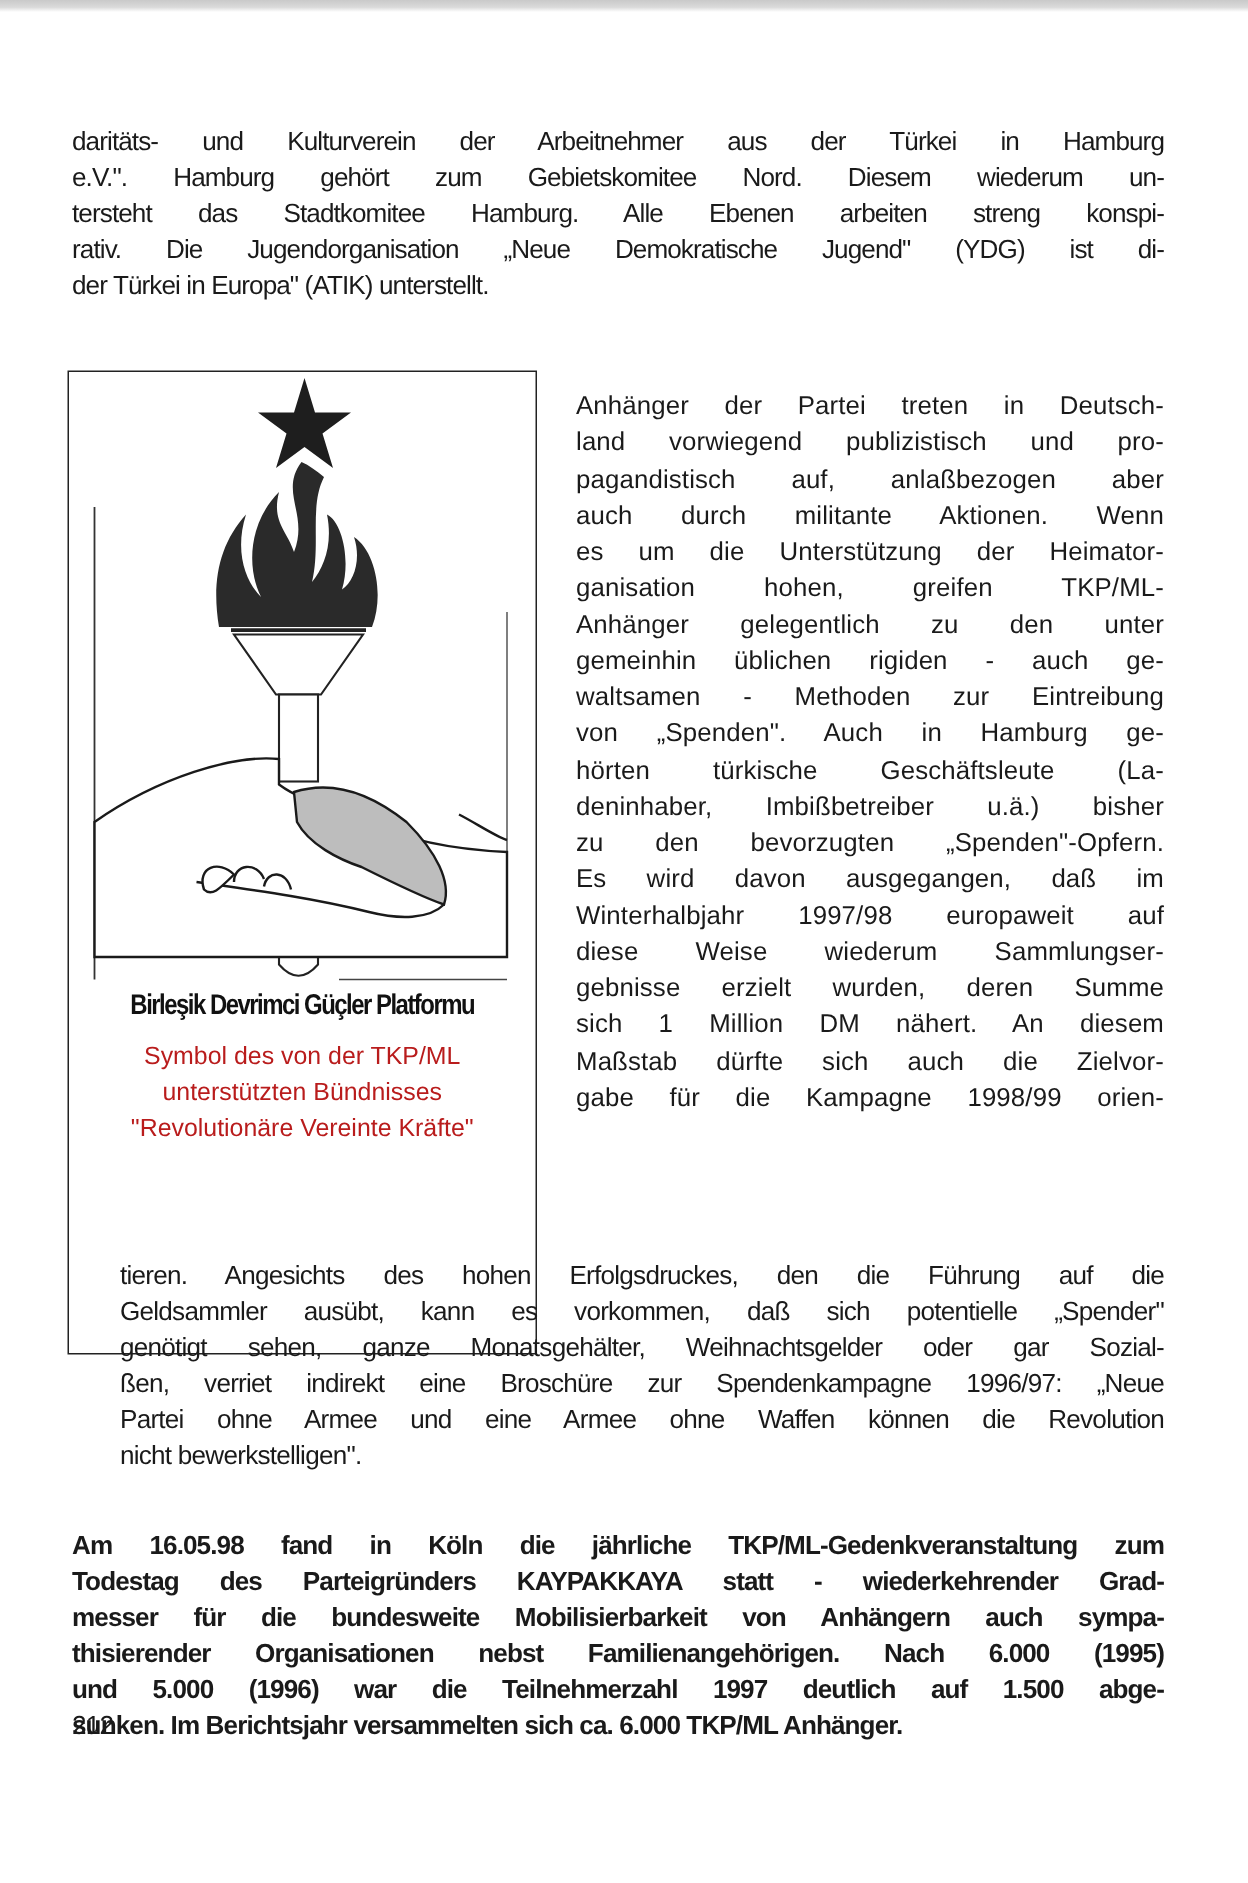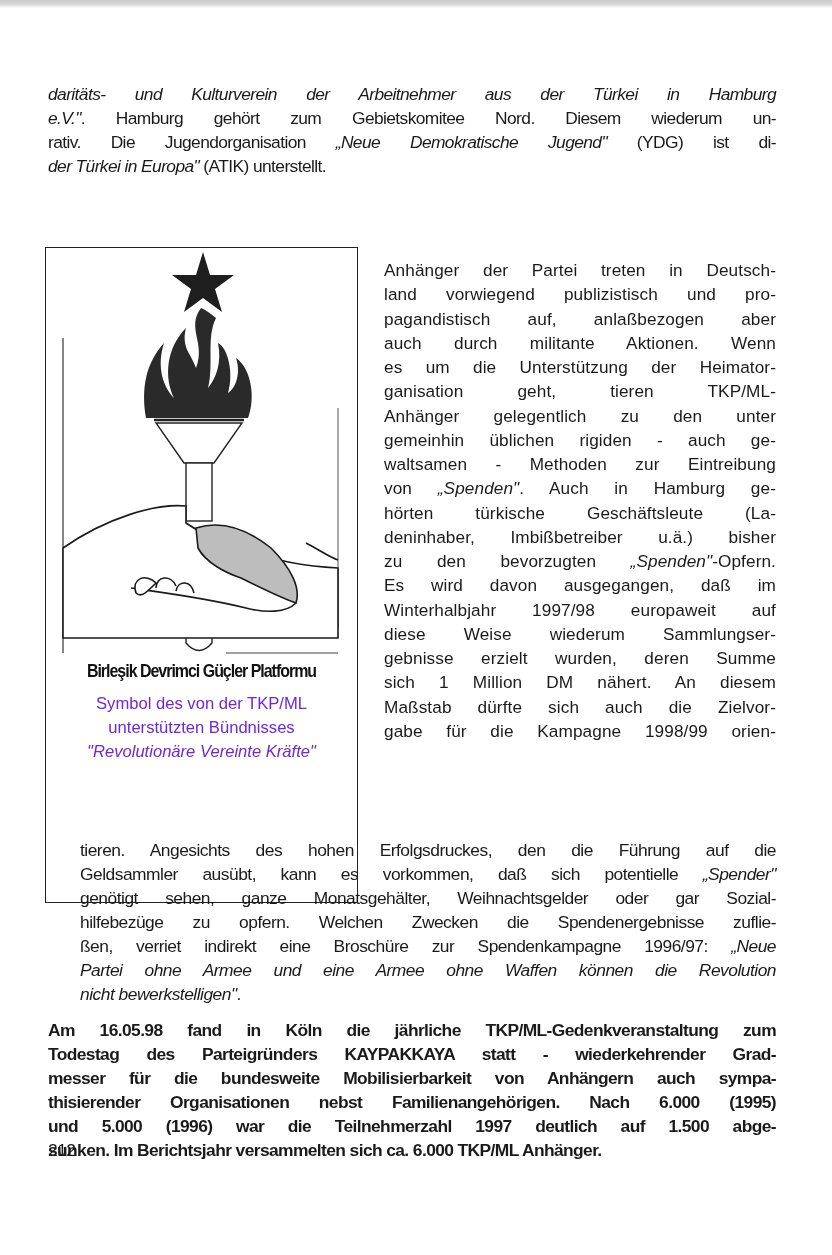--- a/index.html
+++ b/index.html
@@ -13,38 +13,38 @@
     background: linear-gradient(to bottom, #c9c9c9 0%, #dadada 60%, #ffffff 100%);
   }
   .para {
     position: absolute; left: 48px; width: 728px;
     font-size: 17.4px; line-height: 24px; text-align: justify;
     letter-spacing: -0.1px;
   }
   .para .ln { display: block; white-space: nowrap; text-align: justify; text-align-last: justify; }
   .para .ln.last { text-align-last: left; }
   .cond { font-family: "Liberation Sans Narrow", "Liberation Sans", sans-serif; letter-spacing: -0.55px; }
-  .it { font-style: italic; }
+  .it { }
   #p1 { top: 82px; }
   #p1 .ln { letter-spacing: -0.6px; }
 
   .figure {
     position: absolute; left: 45px; top: 247px; width: 313px; height: 656px;
     border: 1.5px solid #222; box-sizing: border-box; background: #fff;
   }
   .figure svg { position: absolute; left: 0; top: 0; }
   .fig-title {
     position: absolute; left: 0; top: 412px; width: 100%; text-align: center;
     font-family: "Liberation Sans", sans-serif; font-weight: bold;
     font-size: 19px; letter-spacing: -1.2px; transform: scaleX(0.84); transform-origin: center;
     color: #111;
   }
   .fig-caption {
     position: absolute; left: 0; top: 444px; width: 100%; text-align: center;
-    font-size: 16.6px; line-height: 24px; color: #6d28d9;
+    font-size: 16.6px; line-height: 24px; color: #b91c1c;
   }
   .fig-caption .it { display: block; }
 
   .col-right {
     position: absolute; left: 384px; top: 258px; width: 392px;
     font-size: 17.2px; line-height: 24.25px; letter-spacing: 0.1px;
   }
   .col-right .ln { display: block; white-space: nowrap; text-align: justify; text-align-last: justify; }
 
   #p3 { top: 838px; }
@@ -56,20 +56,21 @@
   }
 </style>
 </head>
 <body>
 
 <div class="top-edge"></div>
 
 <div class="para cond" id="p1">
     <span class="ln"><span class="it">daritäts- und Kulturverein der Arbeitnehmer aus der Türkei in Hamburg</span></span>
     <span class="ln"><span class="it">e.V."</span><span>. Hamburg gehört zum Gebietskomitee Nord. Diesem wiederum un-</span></span>
+    <span class="ln"><span>tersteht das Stadtkomitee Hamburg. Alle Ebenen arbeiten streng konspi-</span></span>
     <span class="ln"><span>rativ. Die Jugendorganisation </span><span class="it">„Neue Demokratische Jugend"</span><span> (YDG) ist di-</span></span>
     <span class="ln last"><span class="it">der Türkei in Europa"</span><span> (ATIK) unterstellt.</span></span>
   </div>
 
 <div class="figure">
   <svg width="310" height="410" viewBox="0 0 310 410">
 
     <line x1="17" y1="90" x2="17" y2="405" stroke="#333" stroke-width="1.2"></line>
     <line x1="292" y1="160" x2="292" y2="380" stroke="#555" stroke-width="1"></line>
     <line x1="180" y1="405" x2="292" y2="405" stroke="#444" stroke-width="1"></line>
@@ -104,42 +105,41 @@
     <span class="it">"Revolutionäre Vereinte Kräfte"</span>
   </div>
 </div>
 
 <div class="col-right" id="p2">
     <span class="ln"><span>Anhänger der Partei treten in Deutsch-</span></span>
     <span class="ln"><span>land vorwiegend publizistisch und pro-</span></span>
     <span class="ln"><span>pagandistisch auf, anlaßbezogen aber</span></span>
     <span class="ln"><span>auch durch militante Aktionen. Wenn</span></span>
     <span class="ln"><span>es um die Unterstützung der Heimator-</span></span>
-    <span class="ln"><span>ganisation geht, tieren TKP/ML-</span></span>
+    <span class="ln"><span>ganisation hohen, greifen TKP/ML-</span></span>
     <span class="ln"><span>Anhänger gelegentlich zu den unter</span></span>
     <span class="ln"><span>gemeinhin üblichen rigiden - auch ge-</span></span>
     <span class="ln"><span>waltsamen - Methoden zur Eintreibung</span></span>
     <span class="ln"><span>von </span><span class="it">„Spenden"</span><span>. Auch in Hamburg ge-</span></span>
     <span class="ln"><span>hörten türkische Geschäftsleute (La-</span></span>
     <span class="ln"><span>deninhaber, Imbißbetreiber u.ä.) bisher</span></span>
     <span class="ln"><span>zu den bevorzugten </span><span class="it">„Spenden"</span><span>-Opfern.</span></span>
     <span class="ln"><span>Es wird davon ausgegangen, daß im</span></span>
     <span class="ln"><span>Winterhalbjahr 1997/98 europaweit auf</span></span>
     <span class="ln"><span>diese Weise wiederum Sammlungser-</span></span>
     <span class="ln"><span>gebnisse erzielt wurden, deren Summe</span></span>
     <span class="ln"><span>sich 1 Million DM nähert. An diesem</span></span>
     <span class="ln"><span>Maßstab dürfte sich auch die Zielvor-</span></span>
     <span class="ln last"><span>gabe für die Kampagne 1998/99 orien-</span></span>
   </div>
 
 <div class="para cond" id="p3">
     <span class="ln"><span>tieren. Angesichts des hohen Erfolgsdruckes, den die Führung auf die</span></span>
     <span class="ln"><span>Geldsammler ausübt, kann es vorkommen, daß sich potentielle </span><span class="it">„Spender"</span></span>
     <span class="ln"><span>genötigt sehen, ganze Monatsgehälter, Weihnachtsgelder oder gar Sozial-</span></span>
-    <span class="ln"><span>hilfebezüge zu opfern. Welchen Zwecken die Spendenergebnisse zuflie-</span></span>
     <span class="ln"><span>ßen, verriet indirekt eine Broschüre zur Spendenkampagne 1996/97: </span><span class="it">„Neue</span></span>
     <span class="ln"><span class="it">Partei ohne Armee und eine Armee ohne Waffen können die Revolution</span></span>
     <span class="ln last"><span class="it">nicht bewerkstelligen"</span><span>.</span></span>
   </div>
 
 <div class="para cond" id="p4">
     <span class="ln"><span>Am 16.05.98 fand in Köln die jährliche TKP/ML-Gedenkveranstaltung zum</span></span>
     <span class="ln"><span>Todestag des Parteigründers KAYPAKKAYA statt - wiederkehrender Grad-</span></span>
     <span class="ln"><span>messer für die bundesweite Mobilisierbarkeit von Anhängern auch sympa-</span></span>
     <span class="ln"><span>thisierender Organisationen nebst Familienangehörigen. Nach 6.000 (1995)</span></span>

